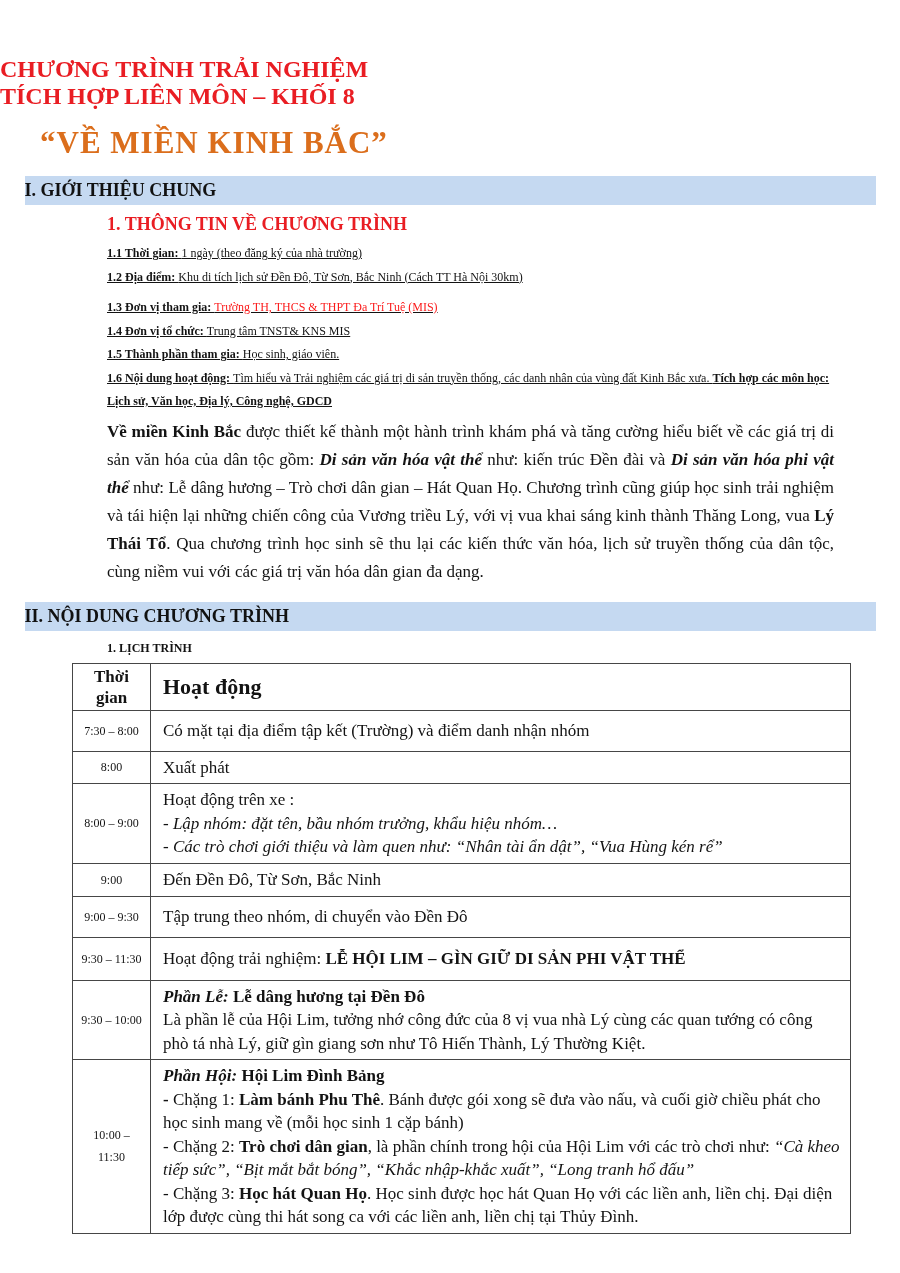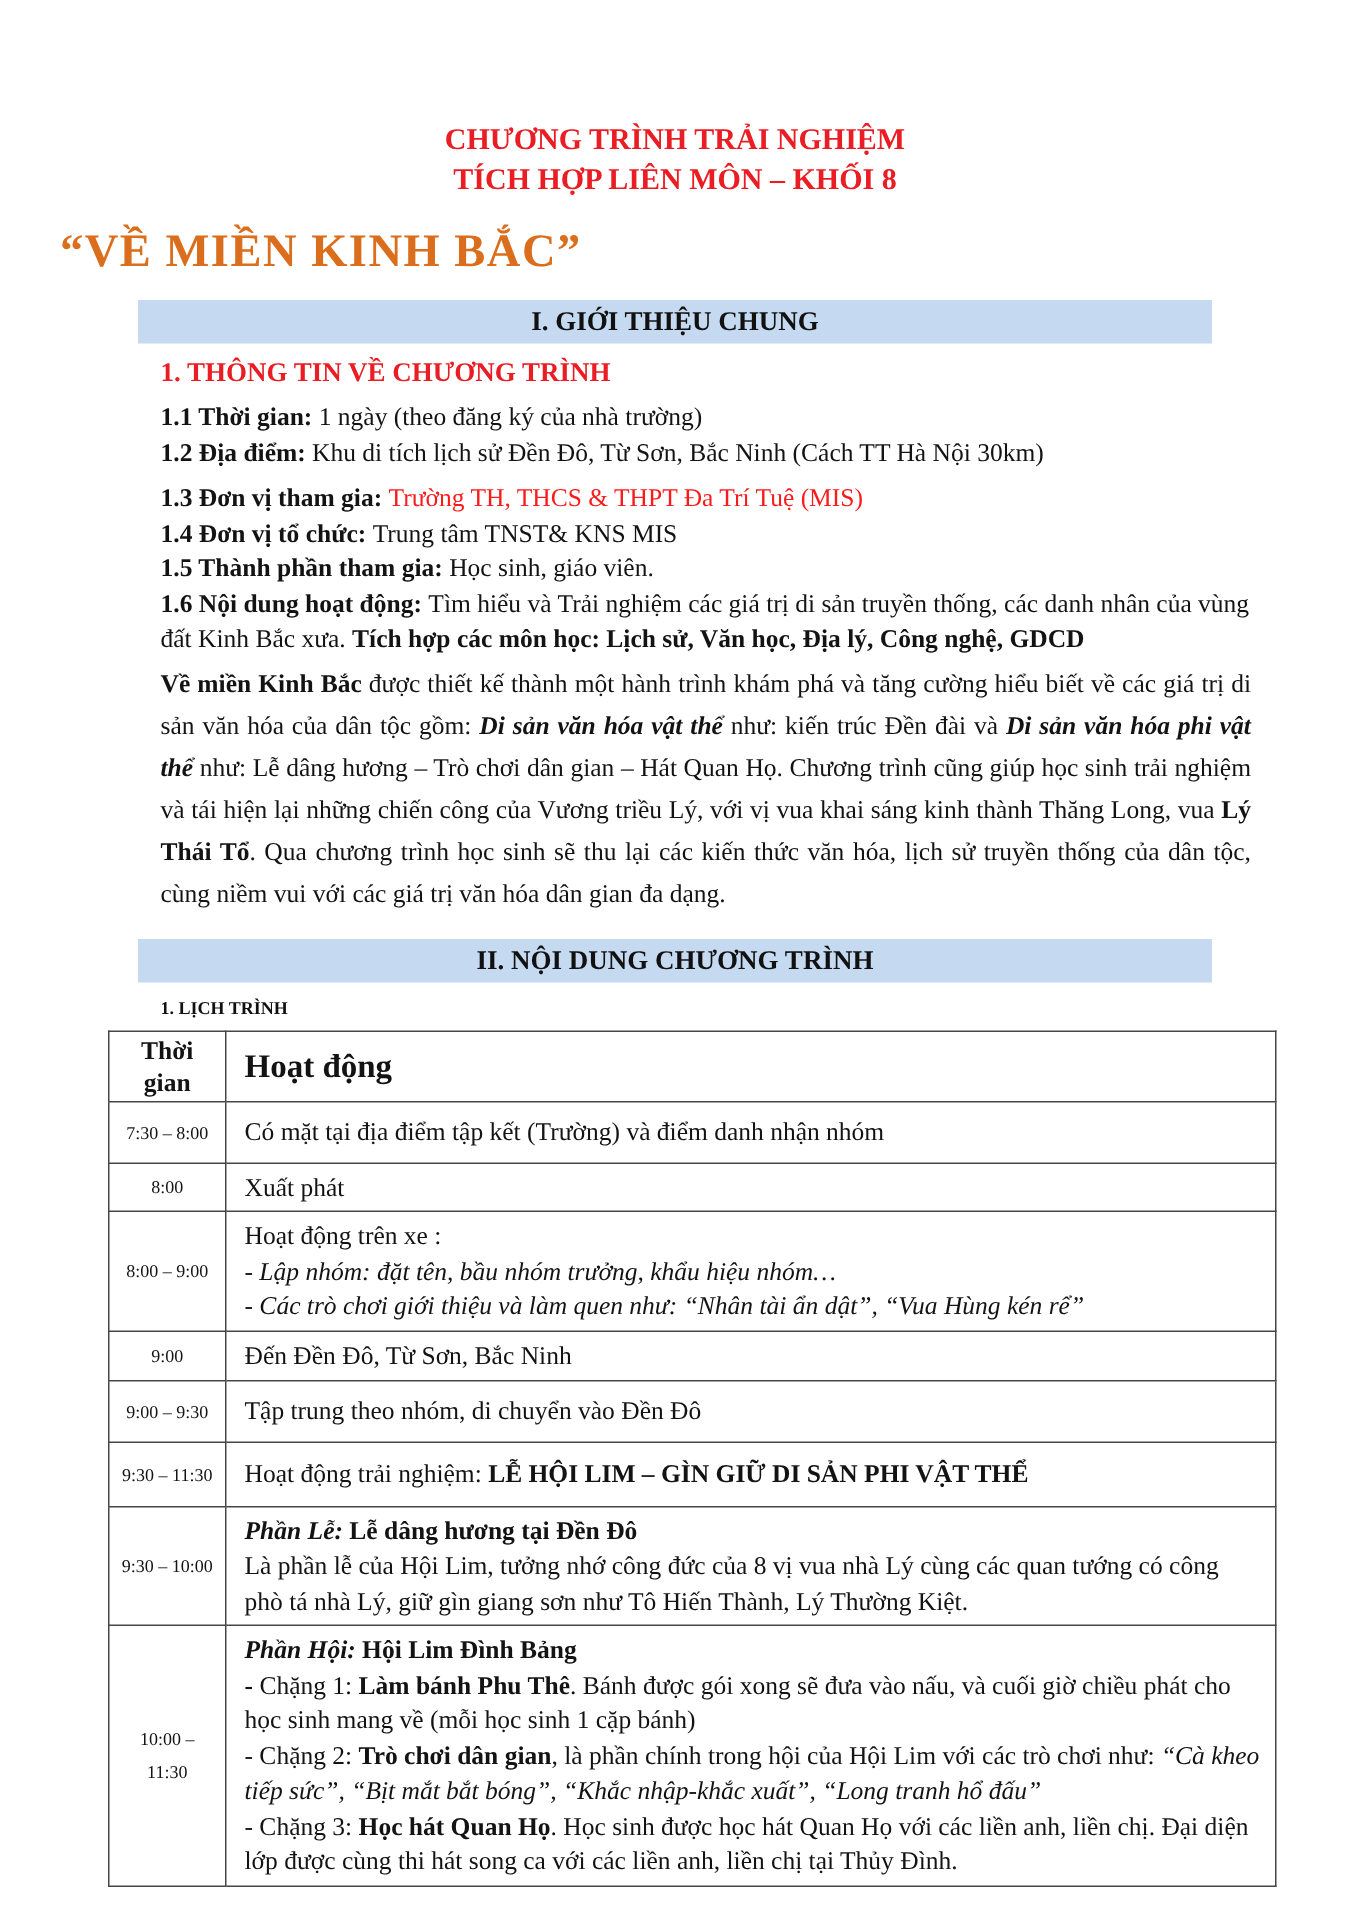--- a/index.html
+++ b/index.html
@@ -9,28 +9,28 @@
     --value-red:#fb1b1b;
     --border:#464646;
   }
   *{margin:0;padding:0;box-sizing:border-box;}
   html,body{background:#ffffff;}
   .page{
     width:900px;height:1273px;background:#fff;position:relative;
     font-family:"Liberation Serif","DejaVu Serif",serif;
     color:#131313;overflow:hidden;
   }
-  .top-title{margin-top:80px;text-align:center;color:var(--heading-red);
-    font-weight:bold;font-size:20px;line-height:27px;}
+  .top-title{margin-top:56px;text-align:left;color:var(--heading-red);
+    font-weight:bold;font-size:24px;line-height:27px;}
   .main-title{margin-top:15px;color:var(--accent-orange);
     font-weight:bold;font-size:31px;letter-spacing:1px;padding-left:40px;}
-  .band{margin:15px auto 0 auto;width:716px;height:29px;background:var(--band-blue);
-    text-align:center;font-weight:bold;font-size:18px;line-height:29px;color:#111;}
+  .band{margin:15px auto 0 auto;width:851px;height:29px;background:var(--band-blue);
+    text-align:left;font-weight:bold;font-size:18px;line-height:29px;color:#111;}
   .red-heading{margin:8px 0 0 107px;color:var(--heading-red);font-weight:bold;font-size:18px;line-height:23px;}
-  .info-list{margin:6px 66px 0 107px;font-size:17px;line-height:23.5px;}
+  .info-list{margin:6px 66px 0 107px;font-size:12px;line-height:23.5px;text-decoration:underline;}
   .info-line.gap{margin-top:7px;}
   .summary{margin:4px 66px 16px 107px;font-size:17px;line-height:28px;text-align:justify;}
   .band2{margin-top:7px;}
   .sub-heading{margin:6px 0 0 107px;font-weight:bold;font-size:12px;line-height:22px;color:#111;}
   table.schedule{margin:4px 0 0 72px;width:779px;border-collapse:collapse;table-layout:fixed;}
   table.schedule th,table.schedule td{border:1px solid var(--border);vertical-align:middle;}
   th.col-time,td.time{width:78px;text-align:center;}
   th.col-time{font-size:17px;line-height:21px;padding:2px 6px;}
   th.col-act{text-align:left;padding:0 12px;font-size:22px;}
   td.time{font-size:12px;line-height:22px;padding:2px 8px;}

